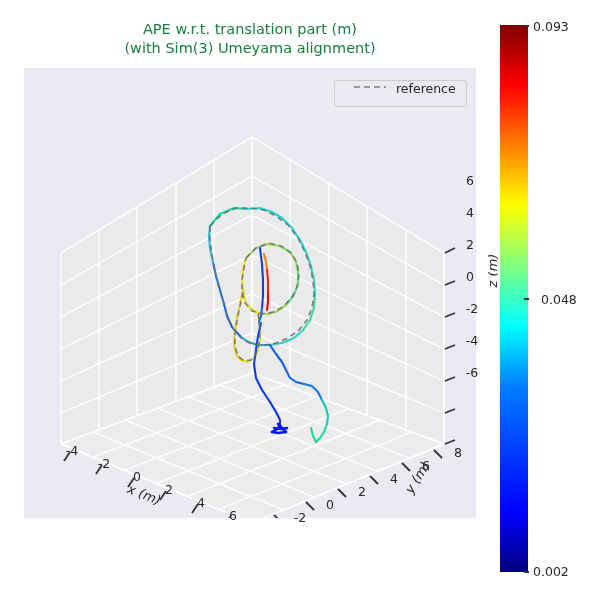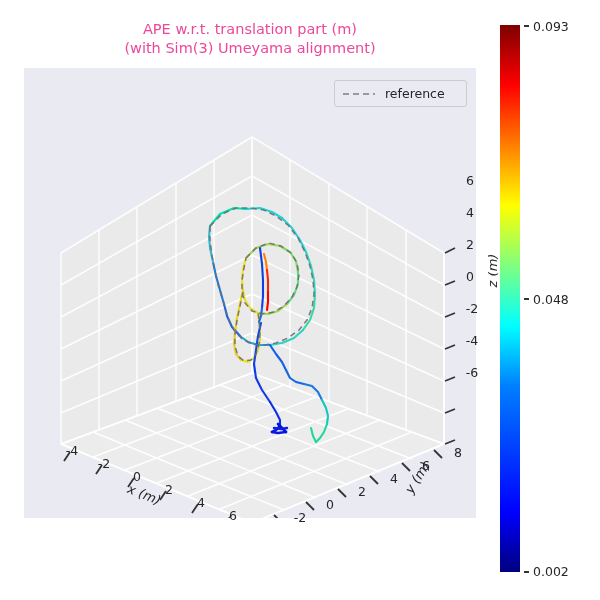--- a/index.html
+++ b/index.html
@@ -18,21 +18,21 @@
     background: #ffffff;
   }
   
   #title {
     position: absolute;
     left: 24px;
     top: 20px;
     width: 452px;
     text-align: center;
     font-size: 14.5px;
-    color: #ec4899;
+    color: #15803d;
     line-height: 1.32;
     white-space: pre-line;
   }
   
   #axes-bg {
     position: absolute;
     left: 24px;
     top: 68px;
     width: 452px;
     height: 450px;
@@ -49,40 +49,39 @@
   #legend {
     position: absolute;
     left: 334px;
     top: 80px;
     width: 133px;
     height: 27px;
     background: #eaeaf2;
     border: 1px solid #cccccc;
     border-radius: 3px;
     display: flex;
-    align-items: center;
     box-sizing: border-box;
-    padding-left: 7px;
+    padding-left: 18px;
   }
   #legend .swatch {
     width: 34px;
     height: 12px;
     margin-right: 9px;
     flex: 0 0 auto;
   }
   #legend .lbl {
     font-size: 12.5px;
     color: #262626;
   }
   
   #colorbar-wrap {
     position: absolute;
     left: 500px;
     top: 25px;
-    width: 20px;
+    width: 28px;
     height: 547px;
   }
   #colorbar-grad {
     position: absolute;
     inset: 0;
     background: linear-gradient(
       to top,
       #00007f   0%,
       #0000ff  11%,
       #007fff  34%,
@@ -339,19 +338,19 @@
     <span class="lbl">reference</span>
   </div>
 
   <div id="colorbar-wrap">
     <div id="colorbar-grad"></div>
 
     <div class="cb-tick" style="top:0px;"></div>
     <div class="cb-tick-label" style="top:1px;">0.093</div>
 
     <div class="cb-tick" style="top:273px;"></div>
-    <div class="cb-tick-label" style="top:274px;">0.048</div>
+    <div class="cb-tick-label" style="top:274px;margin-left:8px;">0.048</div>
 
     <div class="cb-tick" style="top:546px;"></div>
     <div class="cb-tick-label" style="top:546px;">0.002</div>
   </div>
 
 </div>
 
 </body></html>

